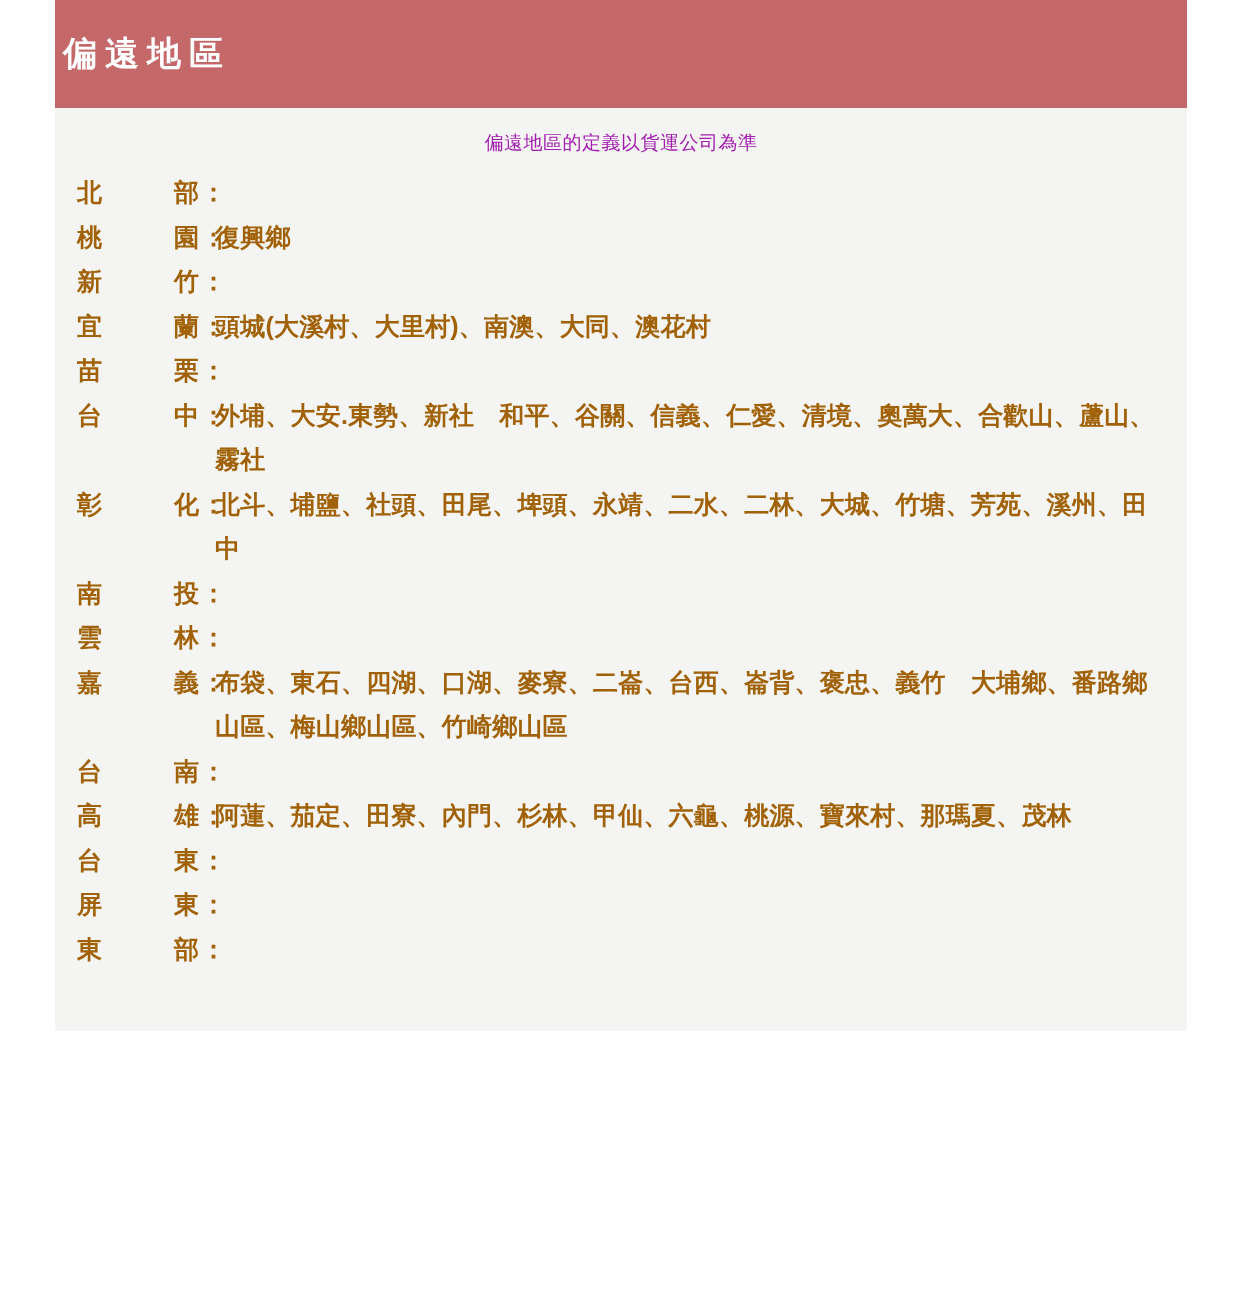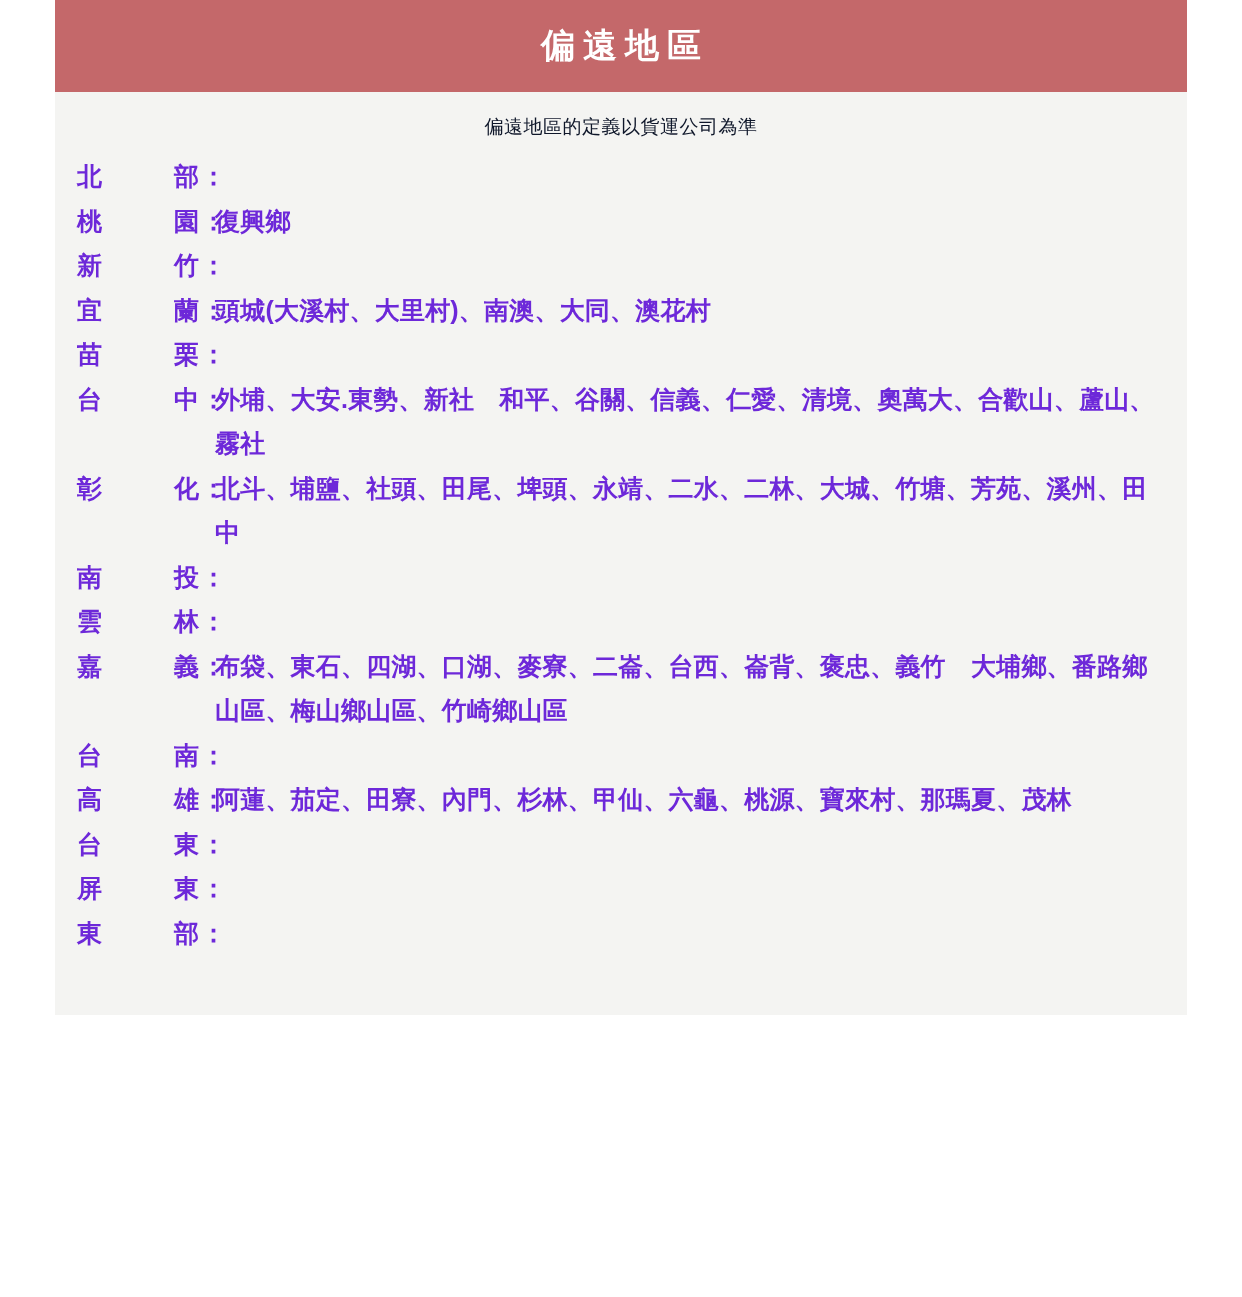--- a/index.html
+++ b/index.html
@@ -25,52 +25,52 @@
   }
 
   .card {
     width: 1132px;
     margin: 0 auto;
     background: #f4f4f2;
   }
 
   .banner {
     background: #c4686a;
-    height: 92px;
+    height: 108px;
     display: flex;
     align-items: center;
-    justify-content: center;
+    justify-content: flex-start;
   }
 
   .banner-title {
     color: #ffffff;
     font-size: 34px;
     font-weight: bold;
     letter-spacing: 8px;
     text-indent: 8px;
   }
 
   .subtitle {
     text-align: center;
     font-size: 19px;
-    color: #0f172a;
+    color: #a21caf;
     padding: 22px 0 14px 0;
     letter-spacing: 0.5px;
   }
 
   .entries {
     padding: 0 22px 60px 22px;
   }
 
   .entry {
     display: flex;
     align-items: flex-start;
     font-size: 25px;
     font-weight: bold;
-    color: #6d28d9;
+    color: #a16207;
     line-height: 1.78;
     margin: 0;
   }
 
   .entry-label {
     flex: 0 0 auto;
     width: 122px;
     text-align: justify;
     text-align-last: justify;
     white-space: nowrap;

